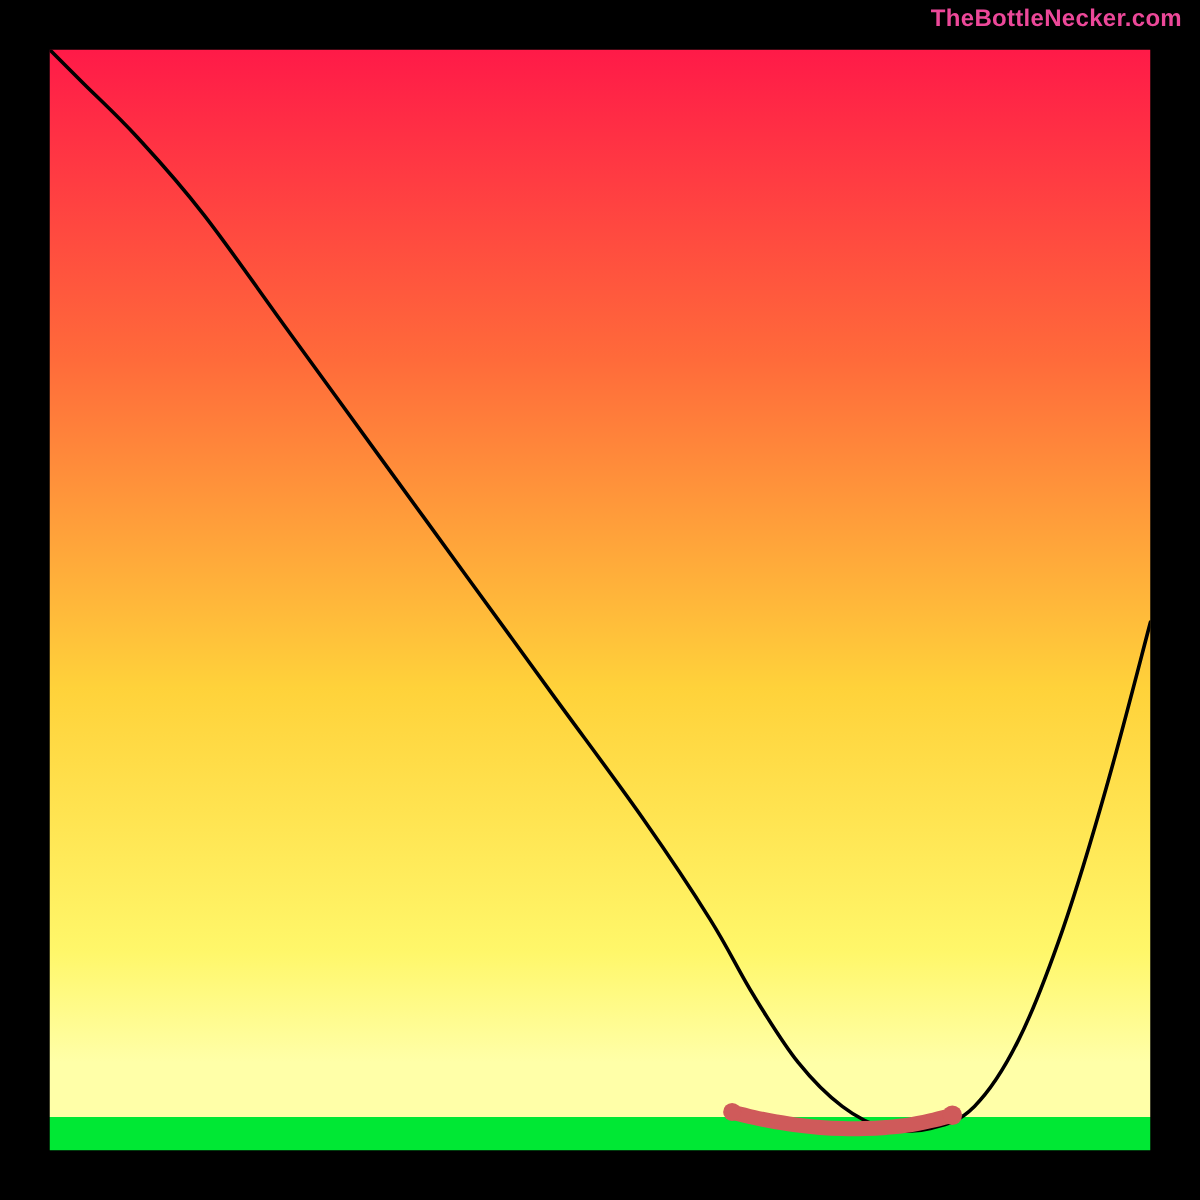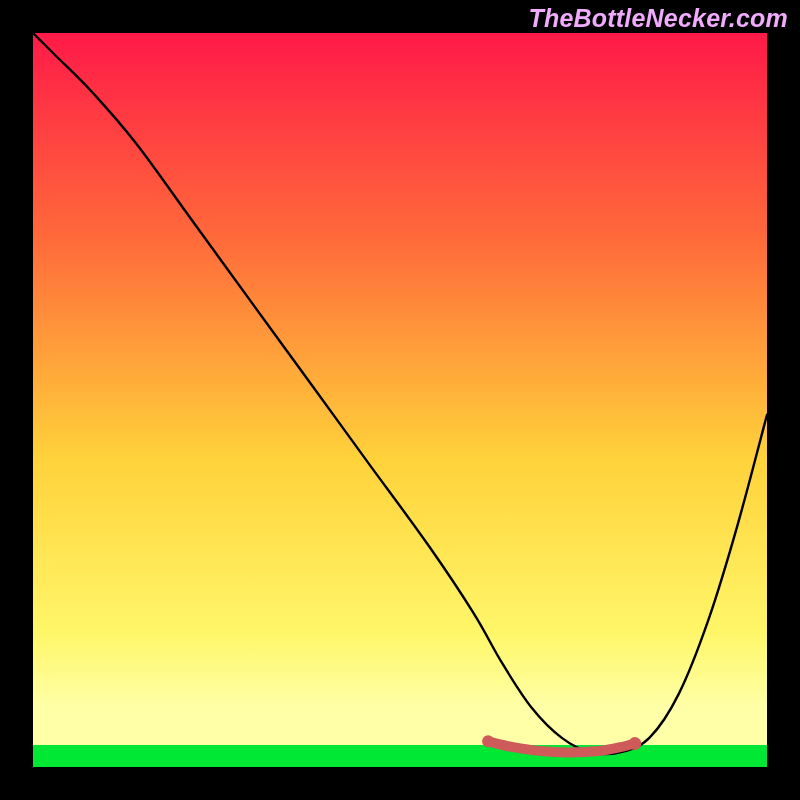--- a/index.html
+++ b/index.html
@@ -14,25 +14,24 @@
   .frame {
     position: relative;
     width: 800px;
     height: 800px;
     background: #000;
   }
   .attribution {
     position: absolute;
     top: 4px;
     right: 12px;
-    color: #f0abfc;
-    font-size: 25px;
+    color: #ec4899;
+    font-size: 16px;
     font-weight: 600;
     letter-spacing: 0.2px;
-    font-style: italic;
   }
   .plot-wrap {
     position: absolute;
     left: 33px;
     top: 33px;
     width: 734px;
     height: 734px;
     background: #000;
   }
   svg.plot {

